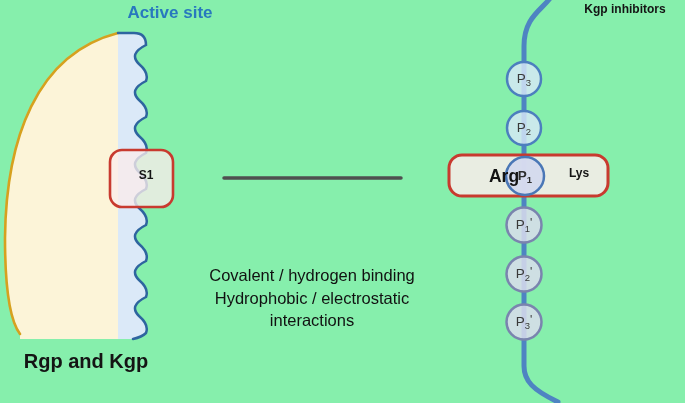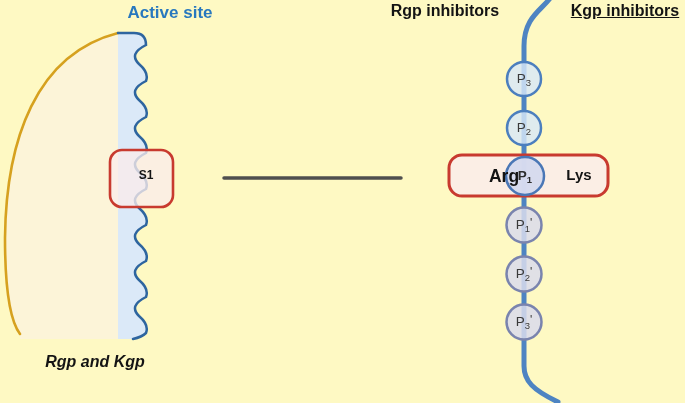--- a/index.html
+++ b/index.html
@@ -1,28 +1,28 @@
 <!DOCTYPE html>
 <html><head>
 <meta charset="utf-8">
 <style>
   html,body { margin:0; padding:0; background:#ffffff; }
   .canvas {
-    position:relative; width:685px; height:403px; background:#fef9c3;
+    position:relative; width:685px; height:403px; background:#86efac;
     font-family:"Liberation Sans", sans-serif; overflow:hidden;
   }
   .canvas svg { position:absolute; left:0; top:0; }
   .lbl { position:absolute; transform:translateX(-50%); white-space:nowrap; color:#141414; }
   .lbl-active-site { left:170px; top:3px; font-size:17px; font-weight:bold; color:#2878be; }
   .lbl-rgp-inh { left:445px; top:2px; font-size:16px; font-weight:bold; }
-  .lbl-kgp-inh { left:625px; top:2px; font-size:16px; font-weight:bold;text-decoration:underline; }
+  .lbl-kgp-inh { left:625px; top:2px; font-size:12px; font-weight:bold; }
   .lbl-s1 { left:146px; top:168px; font-size:12px; font-weight:bold; }
   .lbl-arg { left:504px; top:166px; font-size:17.5px; font-weight:bold; }
-  .lbl-lys { left:579px; top:166px; font-size:15px; font-weight:bold; }
-  .lbl-enzyme { left:95px; top:352px; font-size:16px; font-weight:bold; text-align:center; line-height:19.5px;font-style:italic; }
+  .lbl-lys { left:579px; top:166px; font-size:12px; font-weight:bold; }
+  .lbl-enzyme { left:86px; top:352px; font-size:20px; font-weight:bold; text-align:center; line-height:19.5px; }
   .lbl-interactions { left:312px; top:264px; font-size:16.5px; text-align:center; line-height:22.5px; color:#111111; }
   .res {
     position:absolute; transform:translate(-50%,-50%);
     display:flex; align-items:center; justify-content:center;
     color:#3a3a3a; font-size:13.5px; line-height:1;
   }
   .res .sub { font-size:9.5px; position:relative; top:3.5px; }
   .res .prime { font-size:12px; position:relative; top:-2px; }
   .res-bold { font-weight:bold; color:#2d2d2d; }
 </style>
@@ -70,34 +70,38 @@
     <circle cx="524" cy="79" r="17" fill="#d8e8f8" fill-opacity="0.82" stroke="#4c7fbe" stroke-width="2.5"></circle>
     <circle cx="524" cy="128" r="17" fill="#d8e8f8" fill-opacity="0.82" stroke="#4c7fbe" stroke-width="2.5"></circle>
     <circle cx="525" cy="176" r="19" fill="#d3d8ee" fill-opacity="0.9" stroke="#4a77b6" stroke-width="2.5"></circle>
     <circle cx="524" cy="225" r="17.5" fill="#dadcec" fill-opacity="0.85" stroke="#7a84ae" stroke-width="2.5"></circle>
     <circle cx="524" cy="274" r="17.5" fill="#dadcec" fill-opacity="0.85" stroke="#7a84ae" stroke-width="2.5"></circle>
     <circle cx="524" cy="322" r="17.5" fill="#dadcec" fill-opacity="0.85" stroke="#7a84ae" stroke-width="2.5"></circle>
   </svg>
 
   <div class="lbl lbl-active-site">Active site</div>
 
-  <div class="lbl lbl-rgp-inh">Rgp inhibitors</div>
 
   <div class="lbl lbl-kgp-inh">Kgp inhibitors</div>
 
   <div class="lbl lbl-s1">S1</div>
 
   <div class="lbl lbl-arg">Arg</div>
 
   <div class="lbl lbl-lys">Lys</div>
 
   <div class="lbl lbl-enzyme">
     <div>Rgp and Kgp</div>
   </div>
 
+  <div class="lbl lbl-interactions">
+    <div>Covalent / hydrogen binding</div>
+    <div>Hydrophobic / electrostatic</div>
+    <div>interactions</div>
+  </div>
 
   <div class="res" style="left:524px; top:79px;">
     <span>P</span>
       <span class="sub">3</span>
       <span class="prime"></span>
   </div>
   <div class="res" style="left:524px; top:128px;">
     <span>P</span>
       <span class="sub">2</span>
       <span class="prime"></span>

